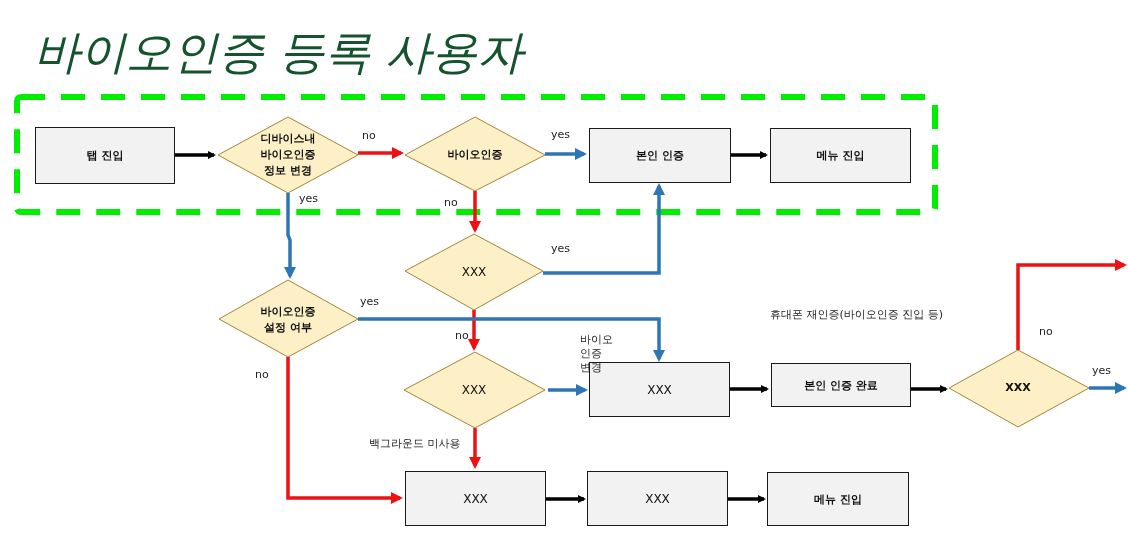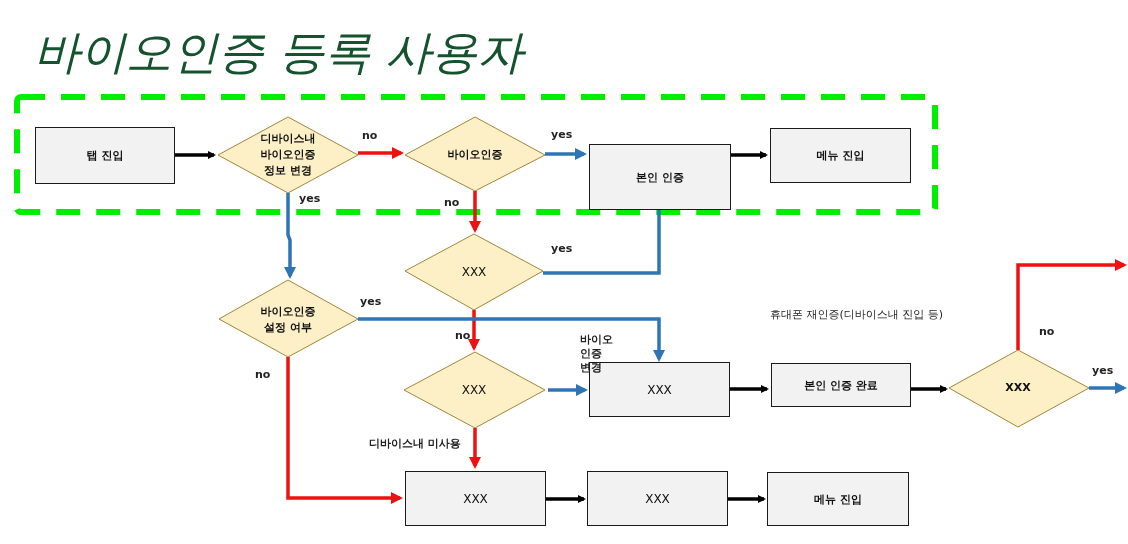--- a/index.html
+++ b/index.html
@@ -9,21 +9,21 @@
            font-weight: 400; letter-spacing: 0px; margin: 0; line-height: 60px; font-style: italic; }
   svg#canvas { position: absolute; left: 0; top: 0; }
   .box { position: absolute; background: #f2f2f2; border: 1.5px solid #1a1a1a; box-sizing: border-box;
          display: flex; align-items: center; justify-content: center;
          font-size: 11px; font-weight: bold; color: #111; text-align: center; }
   .box.plain { font-weight: normal; font-size: 12px; }
   .dtext { position: absolute; display: flex; align-items: center; justify-content: center;
            text-align: center; font-size: 11px; font-weight: bold; color: #111; line-height: 16px;
            white-space: pre-line; pointer-events: none; }
   .dtext.plain { font-weight: normal; font-size: 12px; }
-  .lbl { position: absolute; font-size: 11px; color: #222; line-height: 15px; white-space: pre-line; font-weight: bold; }
+  .lbl { position: absolute; font-size: 11px; color: #222; line-height: 15px; white-space: pre-line; }
   .note { position: absolute; font-size: 11px; color: #222; line-height: 15px; }
   .note .star { color: #e03030; }
 </style>
 </head>
 <body>
 
 <h1 id="title">바이오인증 등록 사용자</h1>
 
 <svg id="canvas" width="1128" height="544">
   <defs>
@@ -63,21 +63,21 @@
 
   <line x1="545" y1="154" x2="584" y2="154" stroke="#2e75b6" stroke-width="3.5" marker-end="url(#ah-blue)"></line>
   <polyline points="288,193 288,235 290,240 290,276" fill="none" stroke="#2e75b6" stroke-width="3.5" marker-end="url(#ah-blue)"></polyline>
   <polyline points="543,273 659,273 659,186" fill="none" stroke="#2e75b6" stroke-width="3.5" marker-end="url(#ah-blue)"></polyline>
   <polyline points="358,319 659,319 659,359" fill="none" stroke="#2e75b6" stroke-width="3.5" marker-end="url(#ah-blue)"></polyline>
   <line x1="548" y1="390" x2="585" y2="390" stroke="#2e75b6" stroke-width="3.5" marker-end="url(#ah-blue)"></line>
   <line x1="1089" y1="388" x2="1124" y2="388" stroke="#2e75b6" stroke-width="3.5" marker-end="url(#ah-blue)"></line>
 </svg>
 
 <div class="box" style="left:35px;top:127px;width:140px;height:57px;">탭 진입</div>
-<div class="box" style="left:589px;top:144px;width:142px;height:66px;">본인 인증</div>
+<div class="box" style="left:589px;top:128px;width:142px;height:55px;">본인 인증</div>
 <div class="box" style="left:770px;top:128px;width:141px;height:55px;">메뉴 진입</div>
 <div class="box plain" style="left:589px;top:362px;width:141px;height:55px;">XXX</div>
 <div class="box" style="left:771px;top:363px;width:140px;height:44px;">본인 인증 완료</div>
 <div class="box plain" style="left:405px;top:471px;width:141px;height:55px;">XXX</div>
 <div class="box plain" style="left:587px;top:471px;width:141px;height:55px;">XXX</div>
 <div class="box" style="left:767px;top:472px;width:142px;height:54px;">메뉴 진입</div>
 
 <div class="dtext" style="left:228px;top:125px;width:120px;height:60px;">디바이스내
 바이오인증
 정보 변경</div>
@@ -92,19 +92,19 @@
 <div class="lbl" style="left:551px;top:127px;">yes</div>
 <div class="lbl" style="left:299px;top:191px;">yes</div>
 <div class="lbl" style="left:444px;top:195px;">no</div>
 <div class="lbl" style="left:551px;top:241px;">yes</div>
 <div class="lbl" style="left:360px;top:294px;">yes</div>
 <div class="lbl" style="left:455px;top:328px;">no</div>
 <div class="lbl" style="left:255px;top:367px;">no</div>
 <div class="lbl" style="left:580px;top:333px;line-height:14px;">바이오
 인증
 변경</div>
-<div class="lbl" style="left:369px;top:436px;">디바이스내 미사용</div>
+<div class="lbl" style="left:369px;top:436px;">백그라운드 미사용</div>
 <div class="lbl" style="left:1039px;top:324px;">no</div>
 <div class="lbl" style="left:1092px;top:363px;">yes</div>
 
 <div class="note" style="left:774px;top:307px;">
-  <div style="margin-left:-4px;"><span class="star"></span><span>휴대폰 재인증(디바이스내 진입 등)</span></div>
+  <div style="margin-left:-4px;"><span class="star"></span><span>휴대폰 재인증(바이오인증 진입 등)</span></div>
 </div>
 
 </body></html>

